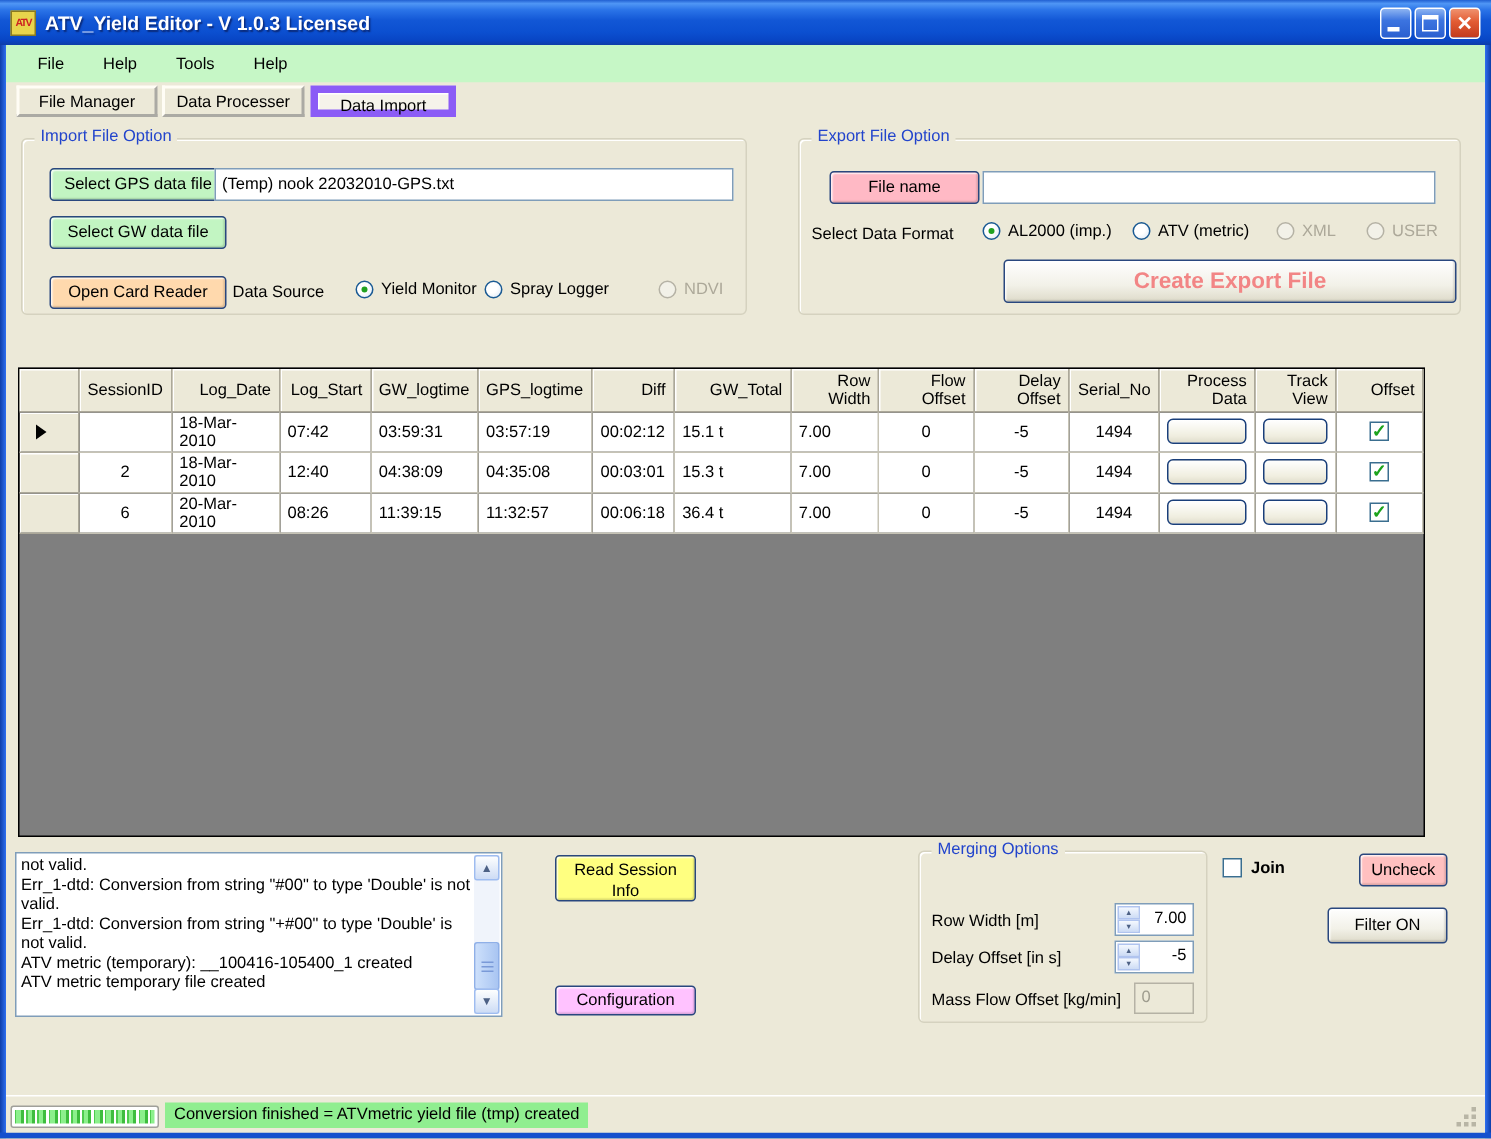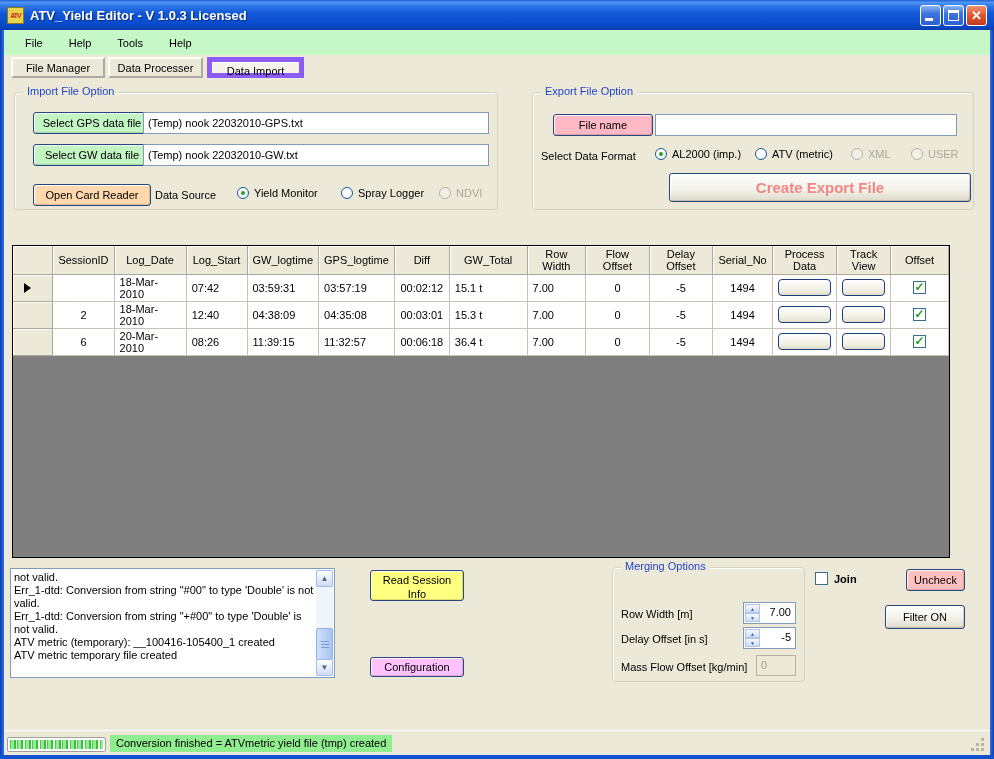--- a/index.html
+++ b/index.html
@@ -70,21 +70,21 @@
     border-radius:50%; background:#21a121; }
   .radio.disabled { border-color:#b5b2a5; background:#f2f1e8; }
   .radio-lbl.disabled { color:#aca899; }
   .checkbox { width:13px; height:13px; border:1px solid #3a6e8f; background:#fff;
     color:#1ca31c; font-size:12px; font-weight:bold; line-height:11px; text-align:center; flex:none; }
 
   
   .grid-area { position:absolute; left:12px; top:245px; width:938px; height:313px;
     background:#7f7f7f; border:1px solid #000; }
   table.grid { border-collapse:collapse; table-layout:fixed; font-size:11px; }
-  table.grid th { background:#ece9d8; font-weight:normal; text-align:center; padding:1px 5px;
+  table.grid th { background:#ece9d8; font-weight:normal; text-align:right; padding:1px 5px;
     border-right:1px solid #aca899; border-bottom:1px solid #aca899;
     box-shadow:inset 1px 1px 0 #fff; height:28px; white-space:pre-line; line-height:12px; }
   table.grid td { background:#fff; height:23px; padding:1px 5px;
     border-right:1px solid #c6c3b5; border-bottom:1px solid #c6c3b5; overflow:hidden; }
   table.grid td.rowsel, table.grid th.rowsel { background:#ece9d8;
     border-right:1px solid #aca899; border-bottom:1px solid #aca899; box-shadow:inset 1px 1px 0 #fff; }
   td.c-center { text-align:center; }
   td.sel { background:#316ac5; color:#fff; text-align:center; }
   td.diff { background:#90ee90; text-align:center; }
   .row-arrow { width:0; height:0; border-left:7px solid #000; border-top:5px solid transparent;
@@ -169,28 +169,27 @@
     <div class="tab raised tab-fm">File Manager</div>
     <div class="tab raised tab-dp">Data Processer</div>
     <div class="tab active tab-di">Data Import</div>
   </div>
 
   <div class="groupbox gb-import">
     <div class="gb-title">Import File Option</div>
     <div class="btn btn-green" style="left:4px; top:19px; width:118px; height:22px; line-height:20px;">Select GPS data file</div>
     <input class="textfield" style="left: 128px; top: 19px; width: 346px; height: 22px;" value="(Temp) nook 22032010-GPS.txt">
     <div class="btn btn-green" style="left:4px; top:51px; width:118px; height:22px; line-height:20px;">Select GW data file</div>
-    <input class="textfield" style="left: 128px; top: 51px; width: 346px; height: 22px;" value="(Temp) nook 22032010-GW.txt">
     <div class="btn btn-peach" style="left:4px; top:91px; width:118px; height:22px; line-height:20px;">Open Card Reader</div>
     <div class="lbl" style="left:140px; top:96px;">Data Source</div>
     <div class="radio-row" style="left:222px; top:94px;">
       <span class="radio checked"></span>
       <span class="radio-lbl">Yield Monitor</span>
     </div>
-    <div class="radio-row" style="left:326px; top:94px;">
+    <div class="radio-row" style="left:308px; top:94px;">
       <span class="radio"></span>
       <span class="radio-lbl">Spray Logger</span>
     </div>
     <div class="radio-row" style="left:424px; top:94px;">
       <span class="radio disabled"></span>
       <span class="radio-lbl disabled">NDVI</span>
     </div>
   </div>
 
   <div class="groupbox gb-export">

